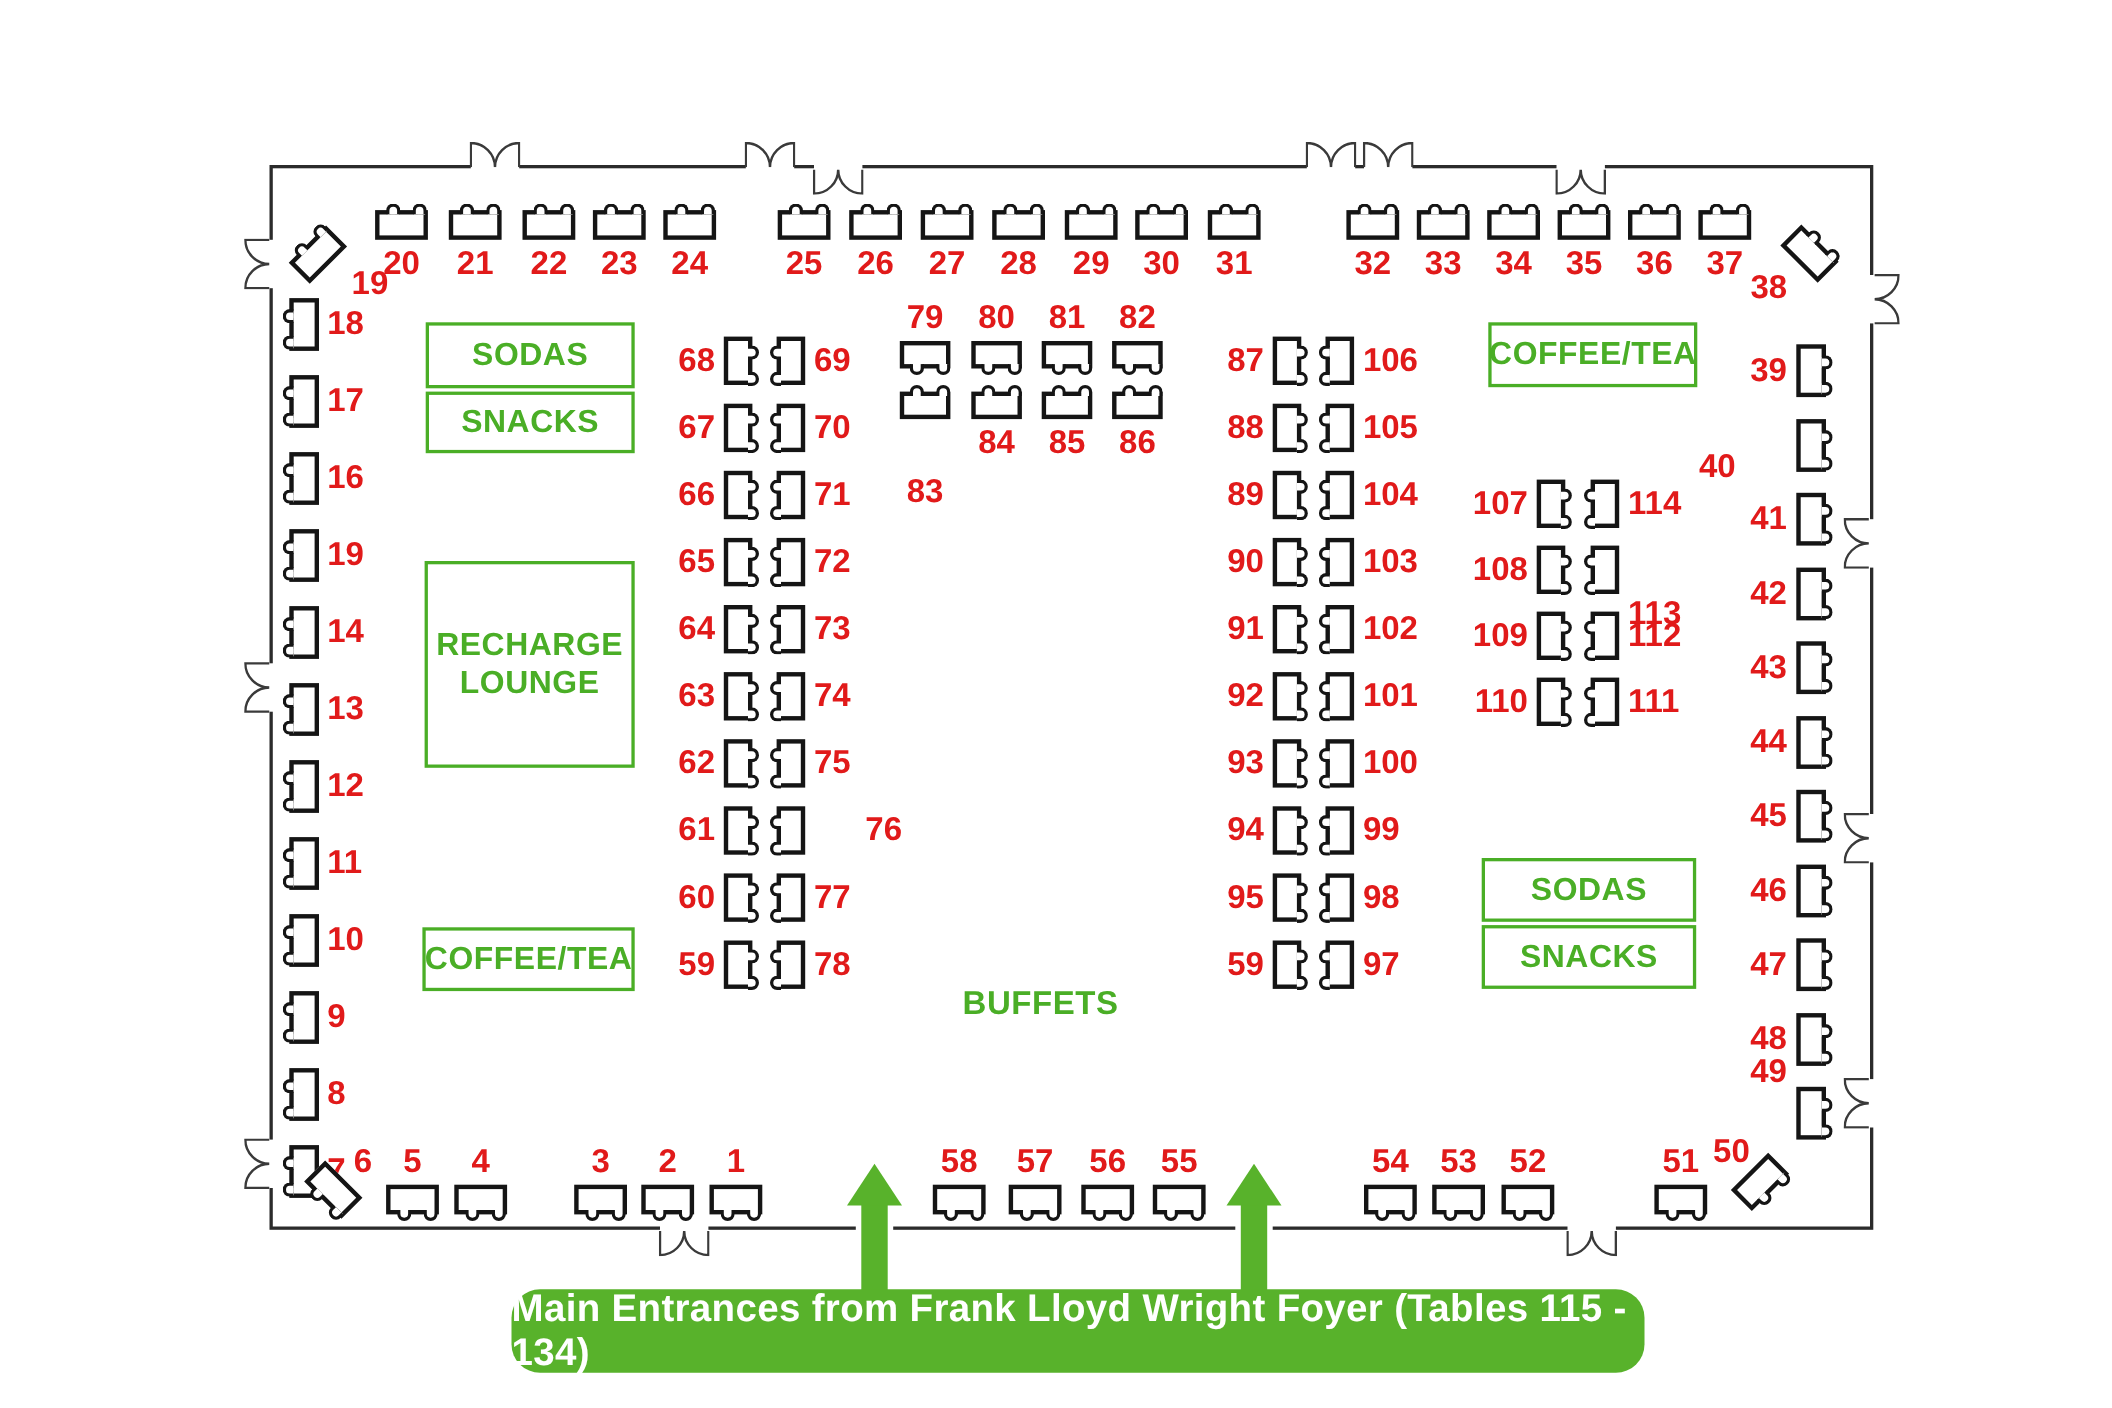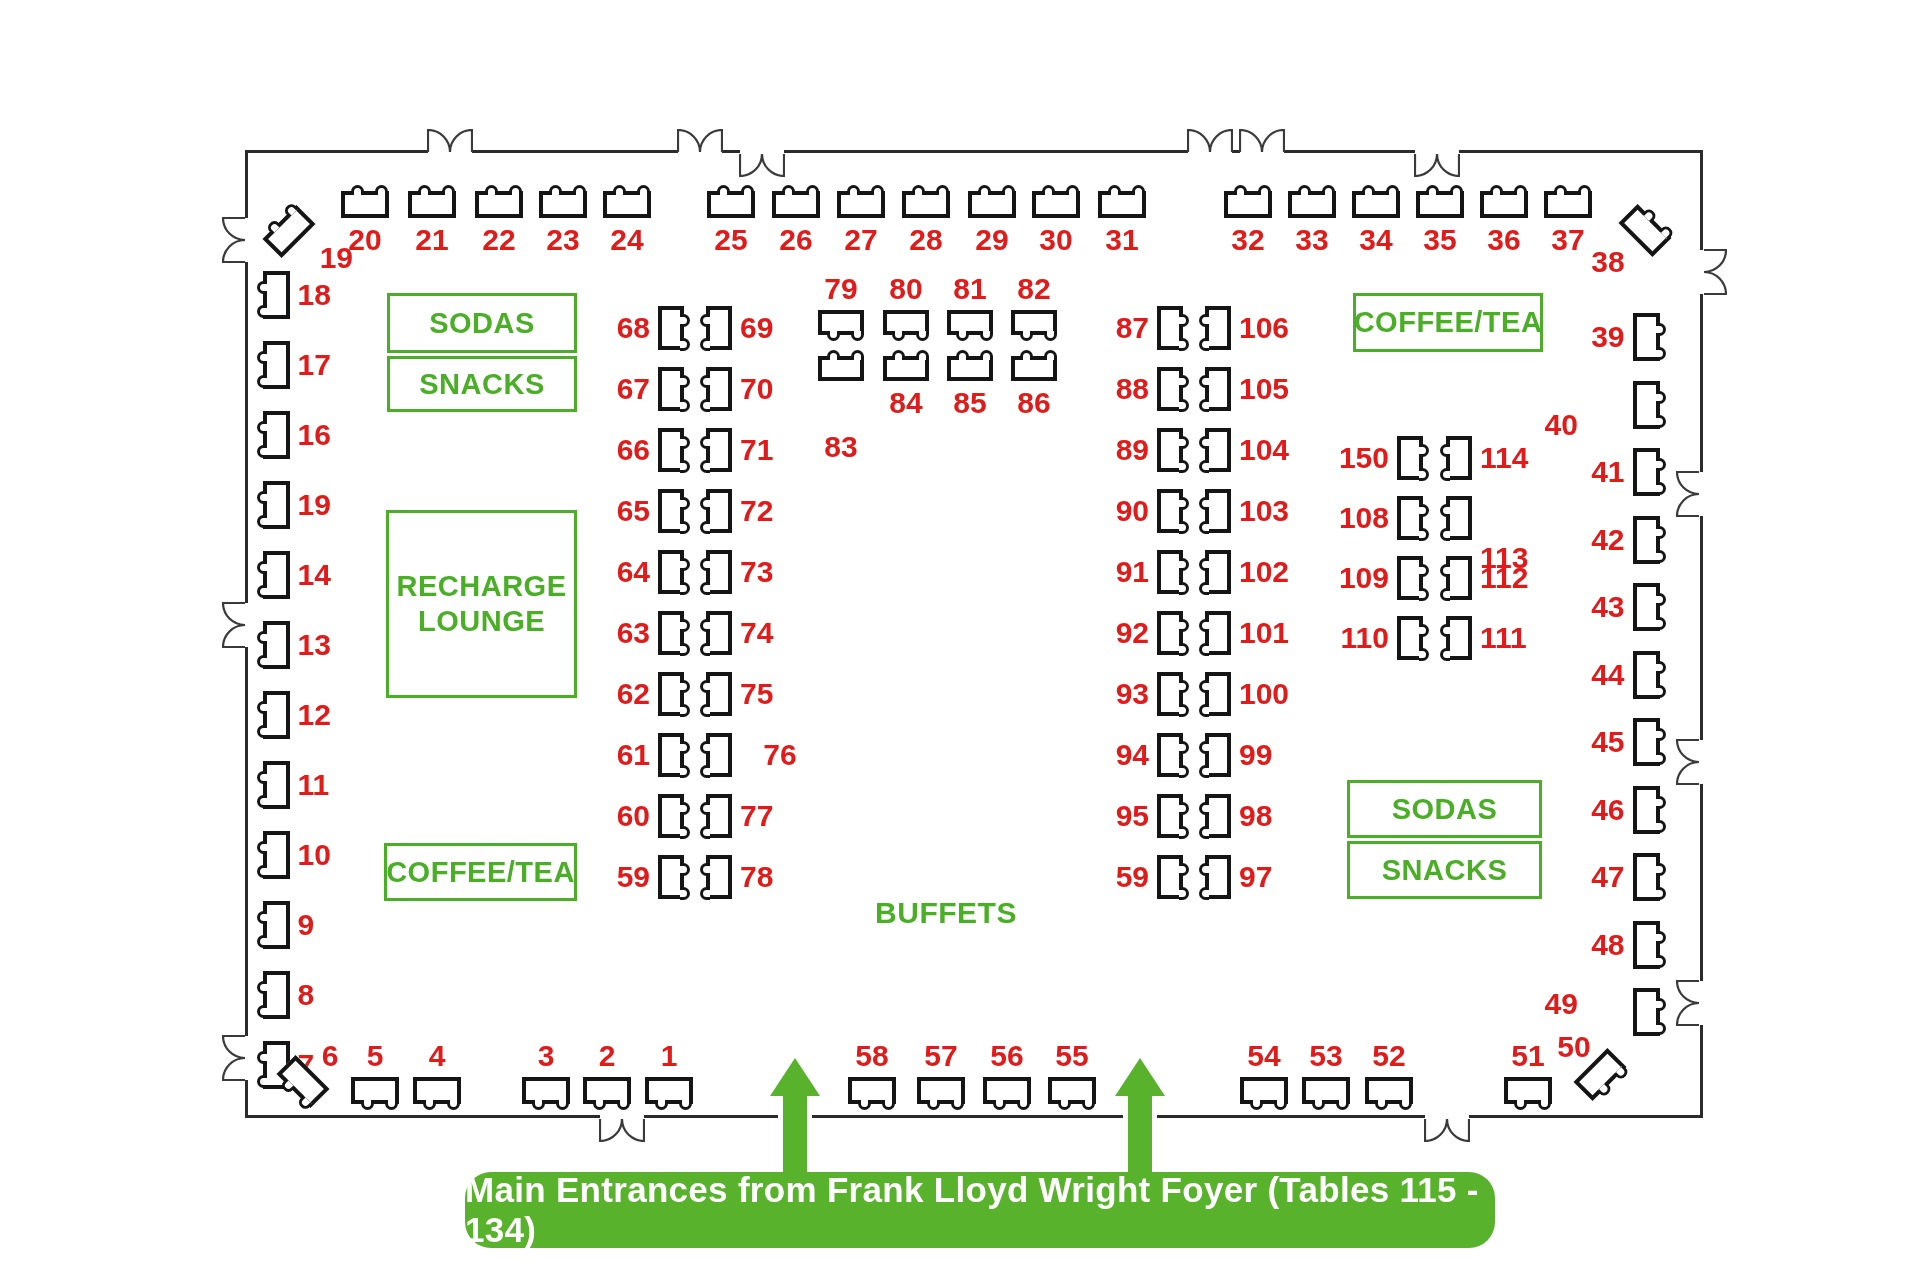--- a/index.html
+++ b/index.html
@@ -382,21 +382,21 @@
       <div class="tnum" style="left: 1544.5px; top: 861px; width: 80px; text-align: right;">47</div>
       <div class="tbl" style="left: 1632.5px; top: 921px; width: 27px; height: 48px;">
         <div class="chair chair-right" style="top: 5.5px;"></div>
         <div class="chair chair-right" style="top: 29.5px;"></div>
       </div>
       <div class="tnum" style="left: 1544.5px; top: 929px; width: 80px; text-align: right;">48</div>
       <div class="tbl" style="left: 1632.5px; top: 988px; width: 27px; height: 48px;">
         <div class="chair chair-right" style="top: 5.5px;"></div>
         <div class="chair chair-right" style="top: 29.5px;"></div>
       </div>
-      <div class="tnum" style="left: 1544.5px; top: 988px; width: 80px; text-align: left;">49</div>
+      <div class="tnum" style="left: 1544.5px; top: 959px; width: 80px; text-align: right;">49</div>
       <div class="tbl" style="left: 658px; top: 306px; width: 26px; height: 44px;">
         <div class="chair chair-right" style="top: 3.5px;"></div>
         <div class="chair chair-right" style="top: 27.5px;"></div>
       </div>
       <div class="tnum" style="left: 570px; top: 312px; width: 80px; text-align: right;">68</div>
       <div class="tbl" style="left: 706px; top: 306px; width: 26px; height: 44px;">
         <div class="chair chair-left" style="top: 3.5px;"></div>
         <div class="chair chair-left" style="top: 27.5px;"></div>
       </div>
       <div class="tnum" style="left: 740px; top: 312px; width: 80px; text-align: left;">69</div>
@@ -462,21 +462,21 @@
       <div class="tnum" style="left: 740px; top: 678px; width: 80px; text-align: left;">75</div>
       <div class="tbl" style="left: 658px; top: 733px; width: 26px; height: 44px;">
         <div class="chair chair-right" style="top: 3.5px;"></div>
         <div class="chair chair-right" style="top: 27.5px;"></div>
       </div>
       <div class="tnum" style="left: 570px; top: 739px; width: 80px; text-align: right;">61</div>
       <div class="tbl" style="left: 706px; top: 733px; width: 26px; height: 44px;">
         <div class="chair chair-left" style="top: 3.5px;"></div>
         <div class="chair chair-left" style="top: 27.5px;"></div>
       </div>
-      <div class="tnum" style="left: 740px; top: 739px; width: 80px; text-align: center;">76</div>
+      <div class="tnum" style="left: 740px; top: 739px; width: 80px; text-align: right;">76</div>
       <div class="tbl" style="left: 658px; top: 794px; width: 26px; height: 44px;">
         <div class="chair chair-right" style="top: 3.5px;"></div>
         <div class="chair chair-right" style="top: 27.5px;"></div>
       </div>
       <div class="tnum" style="left: 570px; top: 800px; width: 80px; text-align: right;">60</div>
       <div class="tbl" style="left: 706px; top: 794px; width: 26px; height: 44px;">
         <div class="chair chair-left" style="top: 3.5px;"></div>
         <div class="chair chair-left" style="top: 27.5px;"></div>
       </div>
       <div class="tnum" style="left: 740px; top: 800px; width: 80px; text-align: left;">77</div>
@@ -587,21 +587,21 @@
       <div class="tnum" style="left: 1069px; top: 861px; width: 80px; text-align: right;">59</div>
       <div class="tbl" style="left: 1205px; top: 855px; width: 26px; height: 44px;">
         <div class="chair chair-left" style="top: 3.5px;"></div>
         <div class="chair chair-left" style="top: 27.5px;"></div>
       </div>
       <div class="tnum" style="left: 1239px; top: 861px; width: 80px; text-align: left;">97</div>
       <div class="tbl" style="left: 1397px; top: 436px; width: 26px; height: 44px;">
         <div class="chair chair-right" style="top: 3.5px;"></div>
         <div class="chair chair-right" style="top: 27.5px;"></div>
       </div>
-      <div class="tnum" style="left: 1309px; top: 442px; width: 80px; text-align: right;">150</div>
+      <div class="tnum" style="left: 1309px; top: 442px; width: 80px; text-align: right;">107</div>
       <div class="tbl" style="left: 1446px; top: 436px; width: 26px; height: 44px;">
         <div class="chair chair-left" style="top: 3.5px;"></div>
         <div class="chair chair-left" style="top: 27.5px;"></div>
       </div>
       <div class="tnum" style="left: 1480px; top: 442px; width: 80px; text-align: left;">114</div>
       <div class="tbl" style="left: 1397px; top: 496px; width: 26px; height: 44px;">
         <div class="chair chair-right" style="top: 3.5px;"></div>
         <div class="chair chair-right" style="top: 27.5px;"></div>
       </div>
       <div class="tnum" style="left: 1309px; top: 502px; width: 80px; text-align: right;">108</div>

